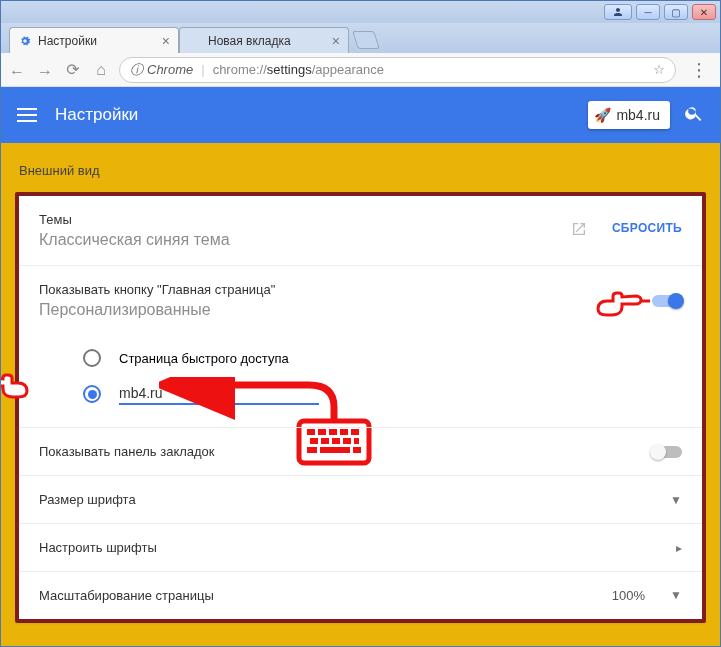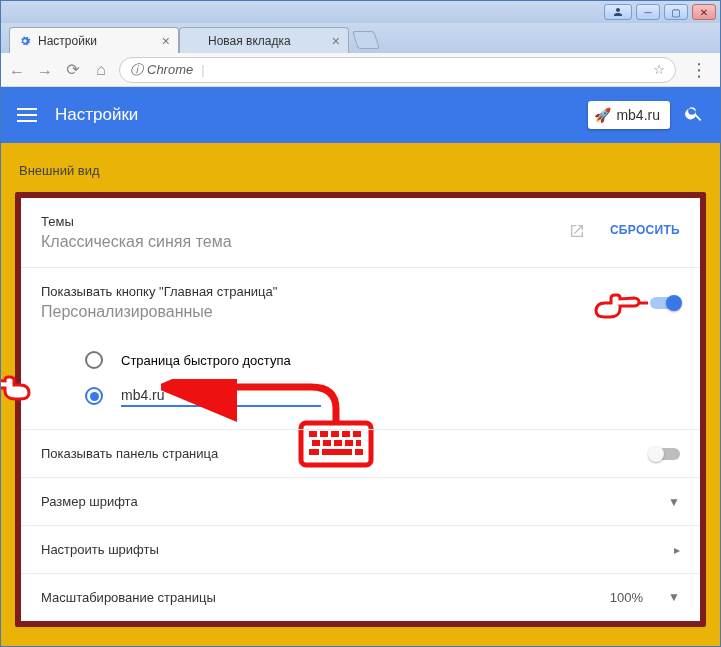--- a/index.html
+++ b/index.html
@@ -38,21 +38,21 @@
   .header-title { font-size:17px;}
   .header-right { margin-left:auto; display:flex; align-items:center; gap:14px;}
   .search-pill { background:#fff; color:#333; height:28px; border-radius:3px; display:flex; align-items:center; padding:0 10px 0 6px; gap:5px; font-size:14px; box-shadow:0 1px 3px rgba(0,0,0,.3);}
   .rocket { font-size:14px;}
   .mag-icon { color:#fff; font-size:18px;}
   .mag-icon svg { width:20px; height:20px; }
 
   
   .content-wrap { background:#eab308; padding:20px 14px; height:calc(647px - 22px - 30px - 34px - 56px); overflow:hidden;}
   .section-heading { font-size:13px; color:#424242; margin:0 0 14px 4px;}
-  .panel { background:#fff; border:6px solid #7f1d1d; border-radius:2px; box-shadow:0 1px 2px rgba(0,0,0,.06);}
+  .panel { background:#fff; border:4px solid #7f1d1d; border-radius:2px; box-shadow:0 1px 2px rgba(0,0,0,.06);}
   .row { padding:16px 20px; border-top:1px solid #ececec; display:flex; align-items:center; font-size:13px; color:#333; position:relative;}
   .row:first-child { border-top:none;}
   .row .left { display:flex; flex-direction:column; gap:4px;}
   .row .sub { color:#8d8d8d; font-size:16px;}
   .row .right { margin-left:auto; display:flex; align-items:flex-start; gap:25px;}
   .open-ext { color:#bdbdbd; font-size:16px;}
   .reset-btn { color:#3a77e8; font-weight:600; font-size:12px; background:none; border:none; cursor:default; letter-spacing:.3px;}
   .toggle { width:30px; height:12px; border-radius:8px; position:relative;}
   .toggle .knob { width:16px; height:16px; border-radius:50%; position:absolute; top:-2px; box-shadow:0 1px 2px rgba(0,0,0,.3);}
   .toggle.on { background:#a8c7f6;}
@@ -107,20 +107,23 @@
 <div class="toolbar">
   <span class="nav-icon">←</span>
   <span class="nav-icon">→</span>
   <span class="nav-icon">⟳</span>
   <span class="nav-icon">⌂</span>
   <div class="omnibox">
     <span class="chrome-chip">
         <span>Chrome</span>
       </span>
     <span class="sep">|</span>
+    <span class="url">
+      <span>chrome://</span><span class="bold">settings</span><span>/appearance</span>
+    </span>
     <span class="star-icon">☆</span>
   </div>
   <span class="menu-dots">⋮</span>
 </div>
 
 <div class="blue-header">
   <div class="hamburger">
       <span></span>
       <span></span>
       <span></span>
@@ -212,21 +215,21 @@
               <rect x="195" y="61" width="5" height="6"></rect>
             <rect x="148" y="70" width="10" height="6"></rect>
               <rect x="161" y="70" width="30" height="6"></rect>
               <rect x="194" y="70" width="8" height="6"></rect>
           </g>
         </svg>
       </div>
     </div>
 
     <div class="row clickable">
-      <span>Показывать панель страница</span>
+      <span>Показывать панель закладок</span>
       <div class="right">
         <div class="toggle off">
             <div class="knob"></div>
           </div>
       </div>
     </div>
 
     <div class="row clickable">
       <span>Размер шрифта</span>
       <div class="right">

